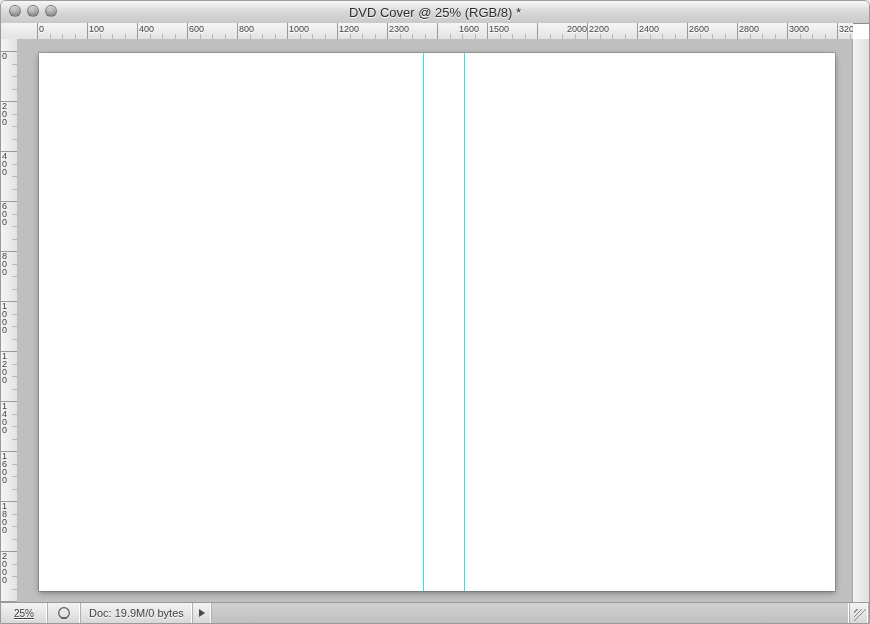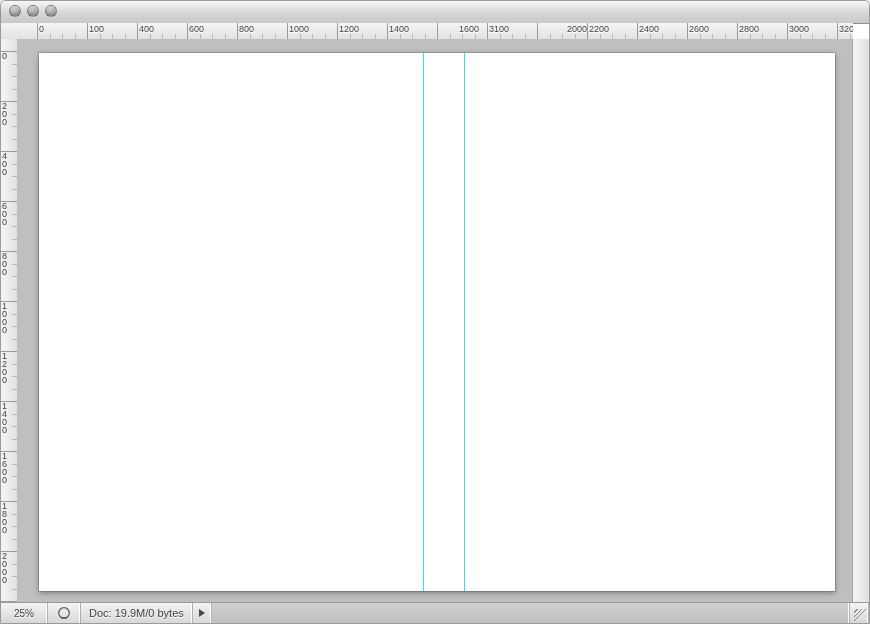--- a/index.html
+++ b/index.html
@@ -20,41 +20,42 @@
   .ruler-v .lbl{position:absolute;left:1px;font-size:9px;color:#444;line-height:8px;width:10px;word-break:break-all;text-align:left;}
   .ruler-v .minor{position:absolute;right:0;width:5px;height:1px;background:#b7b7b7;}
   .corner{position:absolute;left:0;top:0;width:16px;height:16px;background:linear-gradient(#f5f5f5,#e2e2e2);border-right:1px solid #9c9c9c;border-bottom:1px solid #9c9c9c;}
   .scroll-v{position:absolute;right:0;top:16px;bottom:0;width:16px;background:linear-gradient(90deg,#f4f4f4,#e0e0e0);border-left:1px solid #a5a5a5;}
   .canvas-wrap{position:absolute;left:16px;right:16px;top:16px;bottom:0;background:#bfbfbf;overflow:hidden;}
   .canvas{position:absolute;left:22px;top:14px;width:796px;height:538px;background:#fff;box-shadow:0 2px 6px rgba(0,0,0,.35),0 0 0 1px rgba(0,0,0,.15);}
   .guide{position:absolute;top:0;bottom:0;width:1px;background:#35e0e8;}
   
   .statusbar{position:absolute;left:0;right:0;bottom:0;height:20px;background:linear-gradient(#f3f3f3,#d8d8d8);border-top:1px solid #9a9a9a;display:flex;align-items:center;font-size:11px;color:#404040;}
   .statusbar>div{height:100%;display:flex;align-items:center;border-right:1px solid #b0b0b0;box-shadow:inset -1px 0 0 #fff;}
-  .zoom{width:46px;justify-content:center;text-shadow:0 1px 0 #fff;font-size:10px;}
+  .zoom{width:46px;justify-content:center;text-shadow:0 1px 0 #fff;font-size:10px;text-decoration:underline;}
   .fileinfo{width:32px;justify-content:center;}
   .doclabel{padding:0 8px;text-shadow:0 1px 0 #fff;}
   .flyout{width:18px;justify-content:center;}
   .fileinfo svg,.flyout svg{display:block;}
   .spacer{flex:1;border-right:none;box-shadow:none;background:linear-gradient(#d0d0d0,#c0c0c0);}
   .grip{border-right:none;width:18px;box-shadow:none;position:relative;}
   .grip::before{content:"";position:absolute;right:2px;bottom:2px;width:12px;height:12px;background:
     linear-gradient(135deg,transparent 0 2px,#8a8a8a 2px 3px,transparent 3px 5px,#8a8a8a 5px 6px,transparent 6px 8px,#8a8a8a 8px 9px,transparent 9px);}
 </style>
 </head>
 <body>
 
 <div class="window">
 
   <div class="titlebar">
     <div class="traffic">
       <div class="tl"></div>
       <div class="tl"></div>
       <div class="tl"></div>
     </div>
+    <div class="title">DVD Cover @ 25% (RGB/8) *</div>
   </div>
 
   <div class="workarea">
     <div class="corner"></div>
     <div class="ruler-h" id="rulerH">
         <div class="tick" style="left: 20px;"></div>
         <div class="lbl" style="left: 22px;">0</div>
         <div class="minor" style="left: 32.5px;"></div>
         <div class="minor" style="left: 45px;"></div>
         <div class="minor" style="left: 57.5px;"></div>
@@ -82,31 +83,31 @@
         <div class="lbl" style="left: 272px;">1000</div>
         <div class="minor" style="left: 282.5px;"></div>
         <div class="minor" style="left: 295px;"></div>
         <div class="minor" style="left: 307.5px;"></div>
         <div class="tick" style="left: 320px;"></div>
         <div class="lbl" style="left: 322px;">1200</div>
         <div class="minor" style="left: 332.5px;"></div>
         <div class="minor" style="left: 345px;"></div>
         <div class="minor" style="left: 357.5px;"></div>
         <div class="tick" style="left: 370px;"></div>
-        <div class="lbl" style="left: 372px;">1400</div>
+        <div class="lbl" style="left: 372px;">2300</div>
         <div class="minor" style="left: 382.5px;"></div>
         <div class="minor" style="left: 395px;"></div>
         <div class="minor" style="left: 407.5px;"></div>
         <div class="tick" style="left: 420px;"></div>
         <div class="lbl" style="left: 422px; padding-left: 20px;">1600</div>
         <div class="minor" style="left: 432.5px;"></div>
         <div class="minor" style="left: 445px;"></div>
         <div class="minor" style="left: 457.5px;"></div>
         <div class="tick" style="left: 470px;"></div>
-        <div class="lbl" style="left: 472px;">3100</div>
+        <div class="lbl" style="left: 472px;">1500</div>
         <div class="minor" style="left: 482.5px;"></div>
         <div class="minor" style="left: 495px;"></div>
         <div class="minor" style="left: 507.5px;"></div>
         <div class="tick" style="left: 520px;"></div>
         <div class="lbl" style="left: 522px; padding-left: 28px;">2000</div>
         <div class="minor" style="left: 532.5px;"></div>
         <div class="minor" style="left: 545px;"></div>
         <div class="minor" style="left: 557.5px;"></div>
         <div class="tick" style="left: 570px;"></div>
         <div class="lbl" style="left: 572px;">2200</div>

